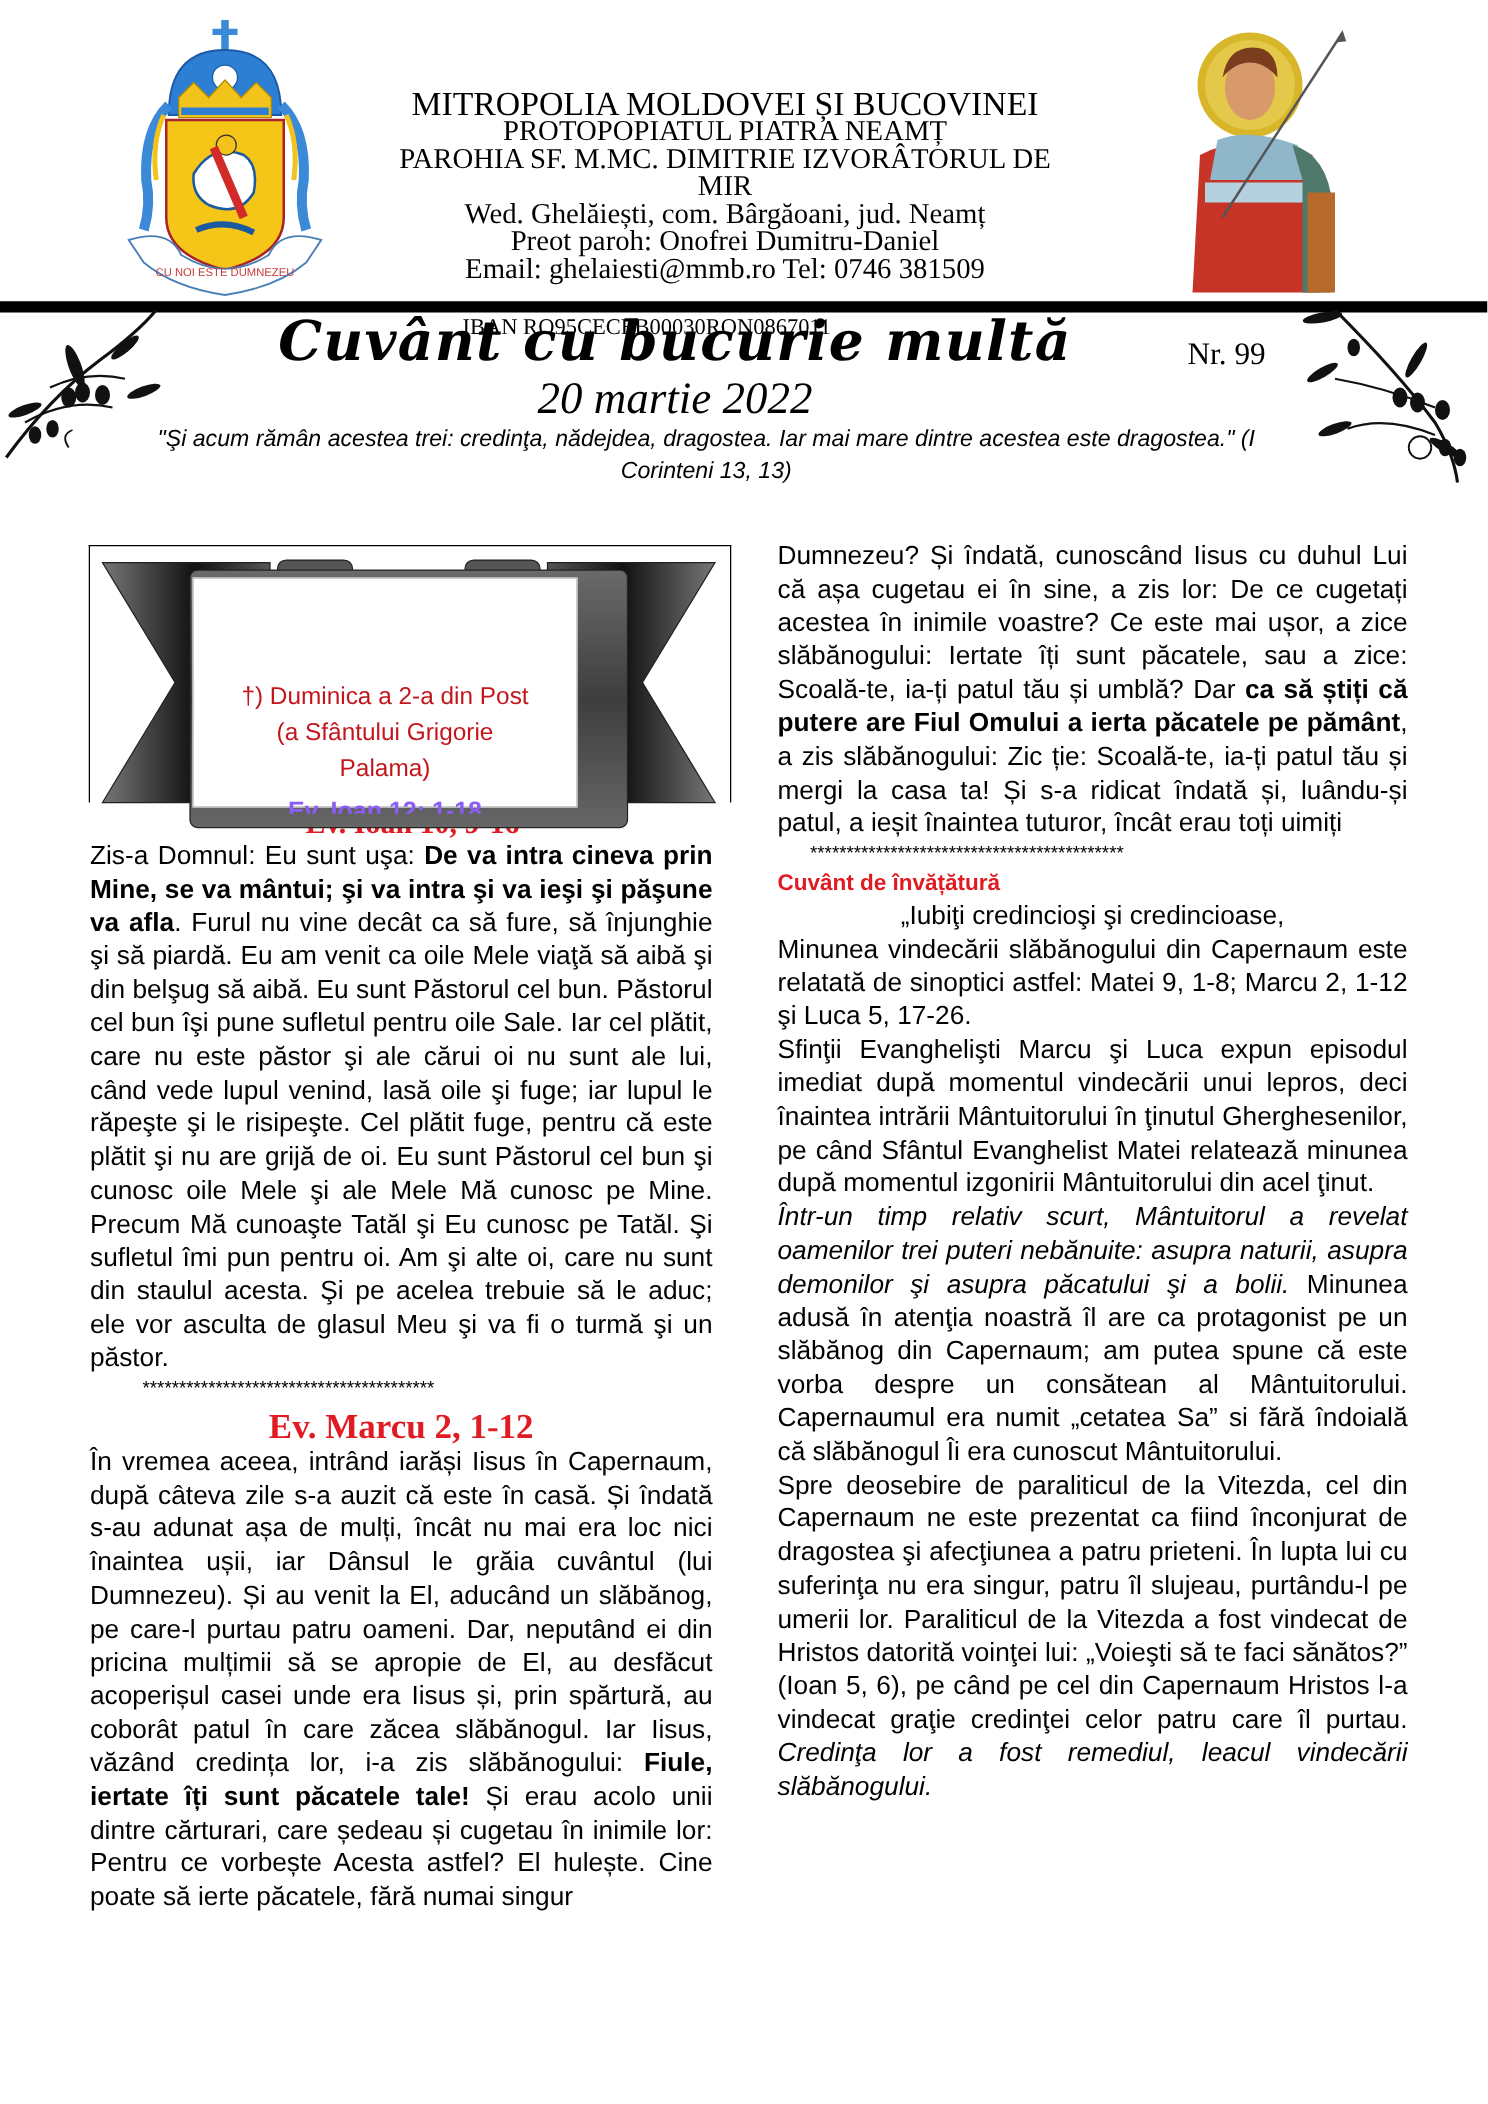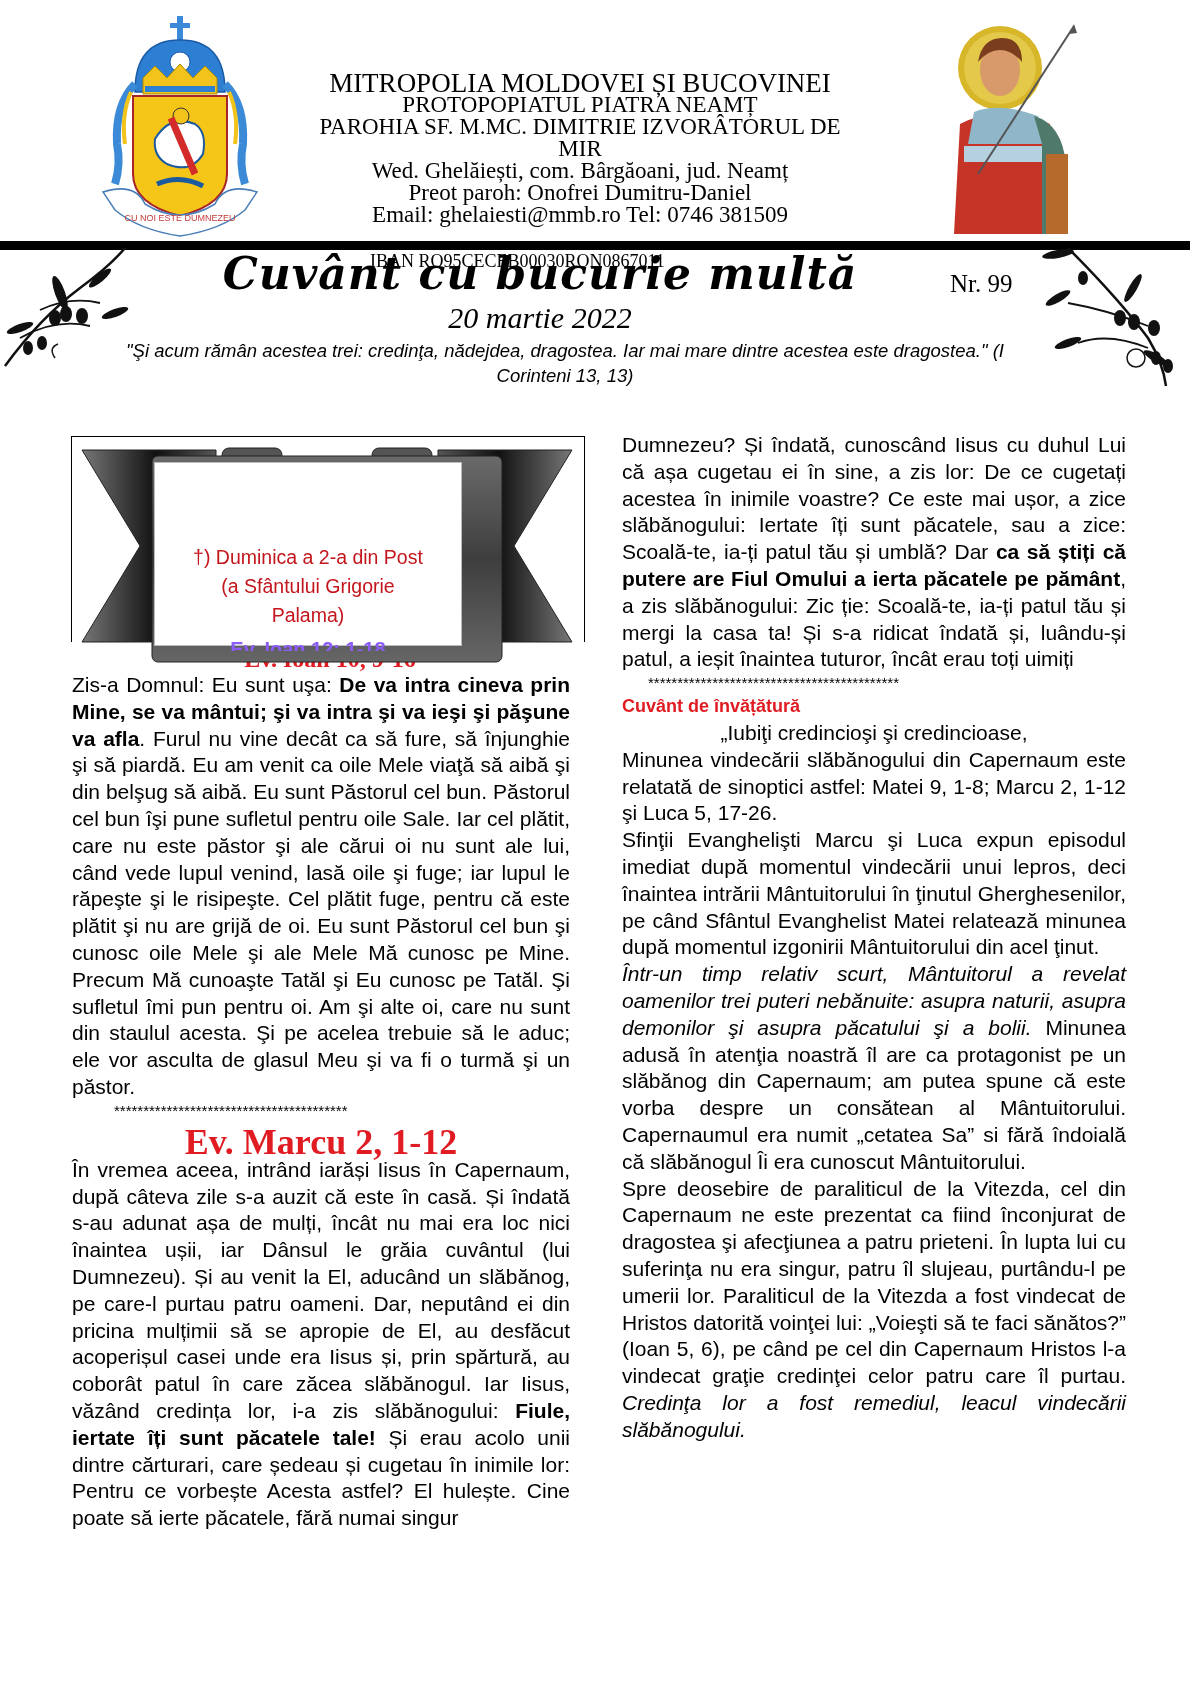--- a/index.html
+++ b/index.html
@@ -7,29 +7,29 @@
   .abs{position:absolute;}
   
   .hdr-text{left:300px;top:72px;width:560px;text-align:center;font-family:"Liberation Serif",serif;line-height:22px;}
   .hdr-text .l1{font-size:27px;}
   .hdr-text .l{font-size:23px;}
   .hdr-text .iban{font-size:18px;text-align:left;padding-left:70px;margin-top:24px;}
   .rule{left:0;top:241px;width:1190px;height:9px;background:#000;}
   .masthead{left:150px;top:248px;width:780px;text-align:center;}
   .title{font-family:"DejaVu Serif",serif;font-weight:bold;font-style:italic;font-size:44px;letter-spacing:1px;line-height:52px;}
   .nr{left:950px;top:270px;font-family:"Liberation Serif",serif;font-size:25px;}
-  .date{font-family:"Liberation Serif",serif;font-style:italic;font-size:30px;line-height:36px;}
+  .date{font-family:"Liberation Serif",serif;font-style:italic;font-size:36px;line-height:36px;}
   .motto{left:115px;top:338px;width:900px;text-align:center;font-family:"Liberation Sans",sans-serif;font-style:italic;font-size:18.5px;line-height:25px;}
   
   .col{font-family:"Liberation Sans",sans-serif;font-size:21px;line-height:26.8px;text-align:justify;}
   .colL{left:72px;top:672px;width:498px;}
   .colR{left:622px;top:432px;width:504px;}
   .col p{margin:0;}
   .stars{font-size:15px;letter-spacing:0px;line-height:20px;text-align:left;}
-  .red-serif{color:#e01b22;font-family:"Liberation Serif",serif;font-weight:bold;font-size:36px;text-align:center;line-height:30px;}
+  .red-serif{color:#e01b22;font-family:"Liberation Serif",serif;font-weight:bold;font-size:28px;text-align:center;line-height:30px;}
   .red-sans{color:#e01b22;font-weight:bold;font-size:18px;}
   
   .banner{left:70px;top:436px;width:514px;height:232px;}
   .frame{position:absolute;left:1px;top:0;width:512px;height:205px;border:1.5px solid #000;border-bottom:none;}
   .scroll-card{position:absolute;left:84px;top:26px;width:306px;height:182px;background:#fff;z-index:3;border:1px solid #bbb;}
   .card-text{position:absolute;left:0;top:80px;width:306px;text-align:center;color:#c3161c;font-family:Liberation Sans, sans-serif;font-size:19.5px;line-height:29px;}
   .ioan-peek{position:absolute;left:0;bottom:-6px;width:306px;height:14px;overflow:hidden;text-align:center;color:#8b5cf6;font-weight:bold;font-family:"Liberation Sans",sans-serif;font-size:20px;line-height:24px;}
   .ioan-below{left:210px;top:654px;width:240px;height:18px;overflow:hidden;text-align:center;color:#e01b22;font-family:"Liberation Serif",serif;font-weight:bold;font-size:24px;line-height:10px;}
 </style>
 </head>

